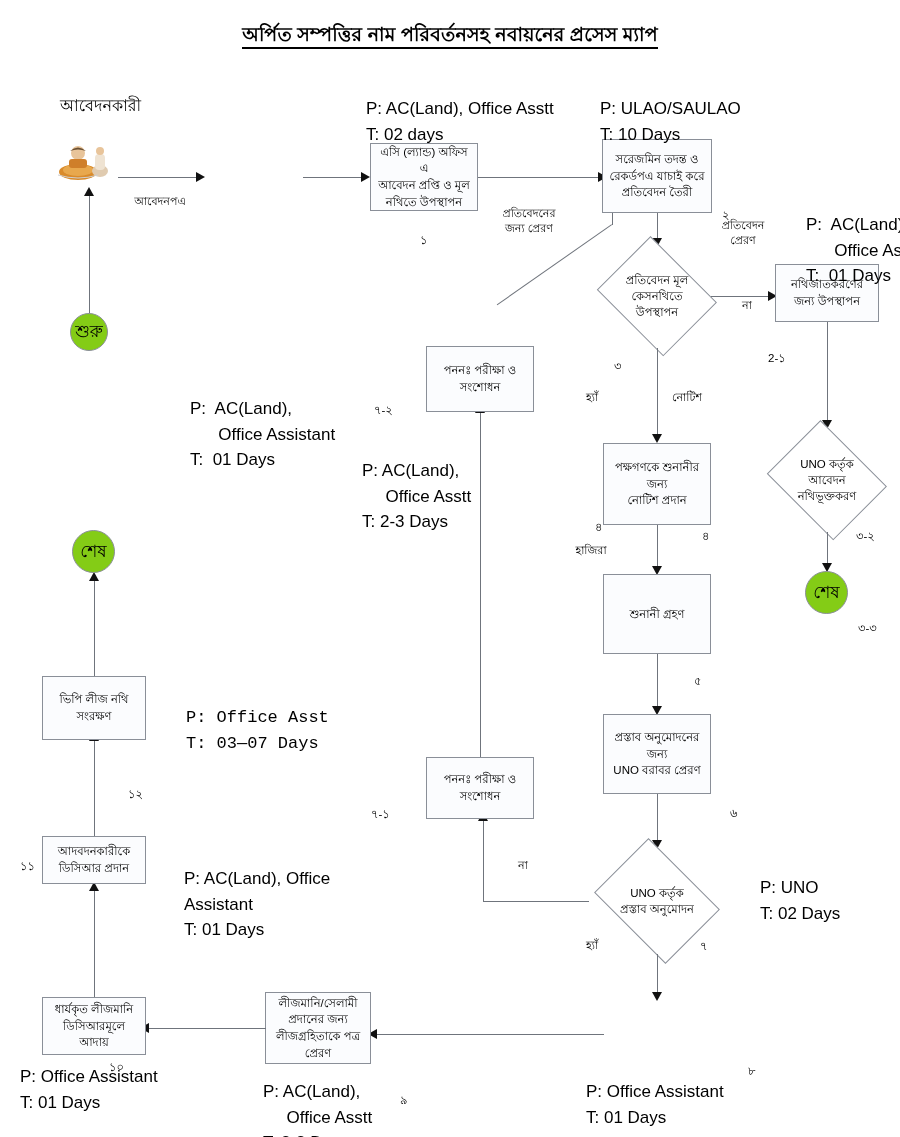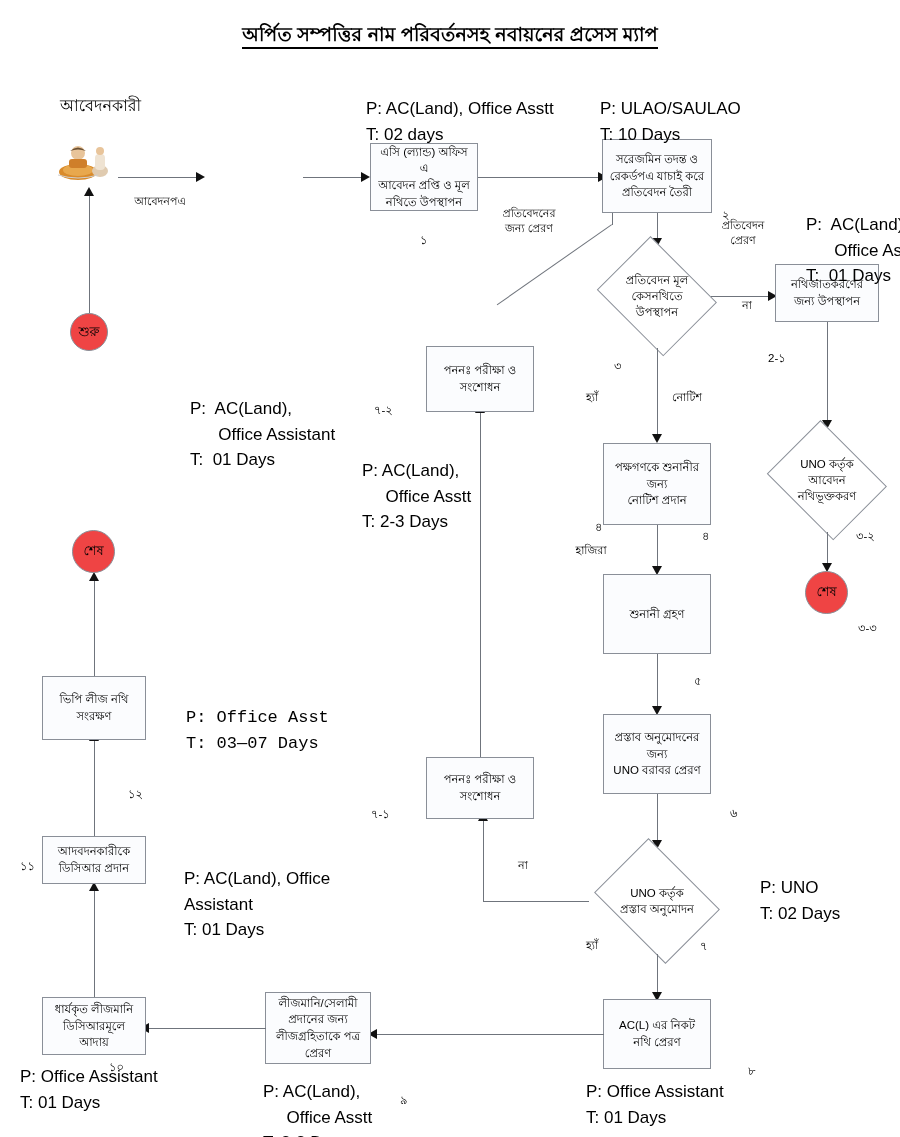--- a/index.html
+++ b/index.html
@@ -15,22 +15,22 @@
 
   
   .node{
     position:absolute;box-sizing:border-box;
     border:1px solid #8a8f98;background:#fbfcfe;
     display:flex;align-items:center;justify-content:center;text-align:center;
     font-size:11.5px;line-height:1.45;padding:3px 5px;
   }
   .circle{
     position:absolute;box-sizing:border-box;border:1px solid #8a8f98;
-    border-radius:50%;background:#ef4444;display:flex;align-items:center;
-    justify-content:center;font-size:13px;text-align:left;
+    border-radius:50%;background:#84cc16;display:flex;align-items:center;
+    justify-content:center;font-size:17px;text-align:left;
   }
   
   .diamond{position:absolute;box-sizing:border-box;}
   .diamond .dshape{
     position:absolute;left:50%;top:50%;width:70.7%;height:70.7%;
     transform:translate(-50%,-50%) rotate(45deg);
     border:1px solid #8a8f98;background:#fff;
   }
   .diamond .dtext{
     position:absolute;left:0;top:0;width:100%;height:100%;
@@ -103,21 +103,21 @@
 আবেদন প্রপ্তি ও মূল
 নথিতে উপস্থাপন</span>
   </div>
   <div class="num" style="left:420px;top:232px;">১</div>
   <div class="pt" style="left:366px;top:96px;">P: AC(Land), Office Asstt
 T: 02 days</div>
 
   <div class="ln lnh" style="left:478px;top:177px;width:122px;"></div>
   <div class="arr arr-r" style="left:598px;top:172px;"></div>
 
-  <div class="node" style="left:602px;top:139px;width:110px;height:74px;font-family:Liberation Serif, serif;">
+  <div class="node" style="left:602px;top:139px;width:110px;height:74px;">
     <span style="white-space:pre-line">সরেজমিন তদন্ত ও
 রেকর্ডপএ যাচাই করে
 প্রতিবেদন তৈরী</span>
   </div>
   <div class="num" style="left:722px;top:207px;">২</div>
   <div class="pt" style="left:600px;top:96px;">P: ULAO/SAULAO
 T: 10 Days</div>
 
   <div class="ln lnv" style="left:612px;top:213px;height:12px;"></div>
   <div class="diagline" style="left:612px;top:225px;width:140px;transform:rotate(145deg);"></div>
@@ -236,24 +236,20 @@
 সংশোধন</span>
   </div>
   <div class="num" style="left:374px;top:402px;">৭-২</div>
   <div class="pt" style="left:362px;top:458px;">P: AC(Land),
      Office Asstt
 T: 2-3 Days</div>
 
   <div class="ln lnv" style="left:657px;top:954px;height:44px;"></div>
   <div class="arr arr-d" style="left:652px;top:992px;"></div>
 
-  <div class="node" style="left:603px;top:999px;width:108px;height:70px;">
-    <span style="white-space:pre-line">AC(L) এর নিকট
-নথি প্রেরণ</span>
-  </div>
   <div class="num" style="left:748px;top:1063px;">৮</div>
   <div class="pt" style="left:586px;top:1079px;">P: Office Assistant
 T: 01 Days</div>
 
   <div class="ln lnh" style="left:376px;top:1034px;width:228px;"></div>
   <div class="arr arr-l" style="left:368px;top:1029px;"></div>
 
   <div class="node" style="left:265px;top:992px;width:106px;height:72px;">
     <span style="white-space:pre-line">লীজমানি/সেলামী
 প্রদানের জন্য

